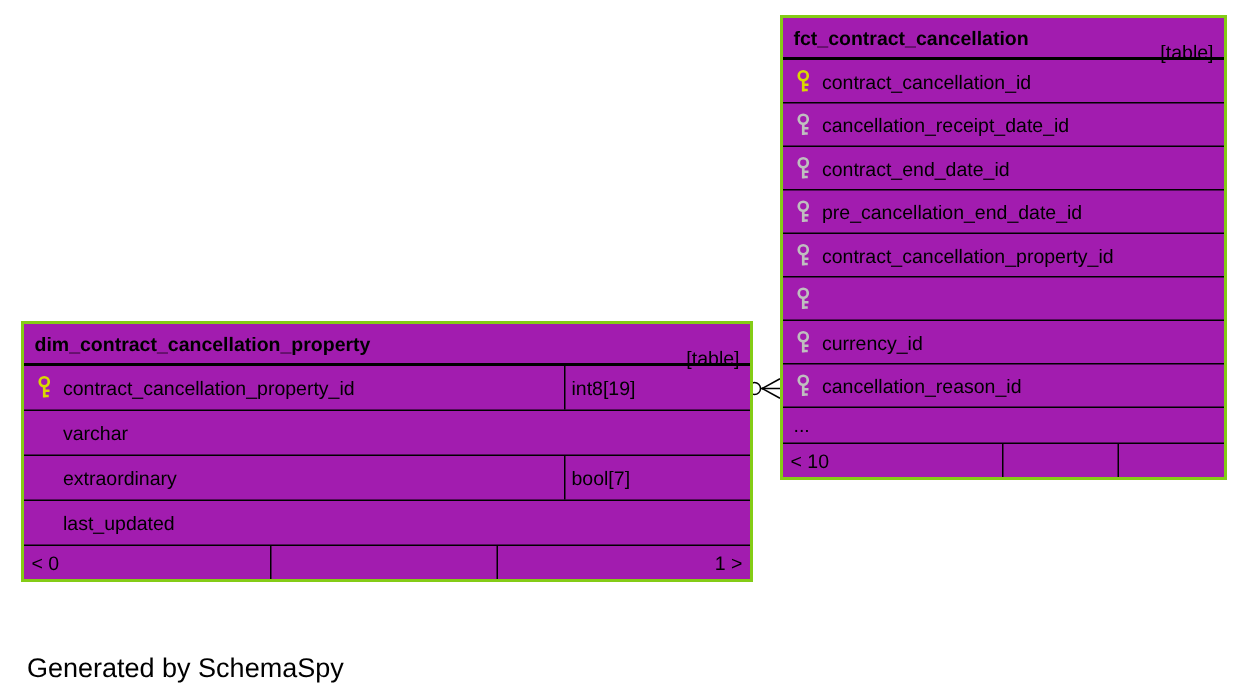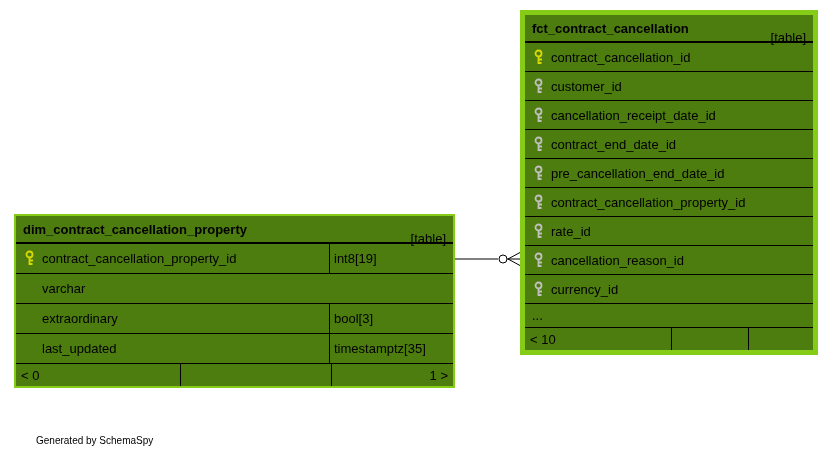--- a/index.html
+++ b/index.html
@@ -16,22 +16,22 @@
 
   .connector {
     position: absolute;
     left: 0; top: 0;
     width: 835px; height: 465px;
     pointer-events: none;
   }
 
   .dbtable {
     position: absolute;
-    background: #4d7c0f;
-    border: 5px solid #84cc16;
+    background: #a21caf;
+    border: 2px solid #84cc16;
     font-size: 13px;
   }
   .dbtable.emph { border-width: 2px; }
 
   .thead {
     display: flex;
     justify-content: space-between;
     align-items: center;
     height: 28px;
     padding: 0 7px;
@@ -89,39 +89,39 @@
   .dim-table .fcell.c2 { width: 151px; padding: 0; }
   .fct-table .fcell.c1 { width: 147px; }
   .fct-table .fcell.c2 { width: 77px; padding: 0; }
 
   .pk { color: var(--pk, #d9d900); }
   .fk { color: var(--fk, #bfbfbf); }
   .keyicon { display: block; }
 
   .credit {
     position: absolute;
-    left: 36px;
+    left: 18px;
     top: 435px;
-    font-size: 10px;
+    font-size: 18px;
   }
 </style>
 </head>
 <body>
 
 <div class="canvas" style="--pk: #d9d900; --fk: #bfbfbf;">
 
   <svg class="connector" viewBox="0 0 835 465" xmlns="http://www.w3.org/2000/svg">
     <line x1="455" y1="259" x2="498" y2="259" stroke="#000" stroke-width="1"></line>
     <circle cx="503" cy="259" r="4" fill="#fff" stroke="#000" stroke-width="1"></circle>
     <line x1="507" y1="259" x2="520" y2="259" stroke="#000" stroke-width="1"></line>
     <line x1="508" y1="259" x2="520" y2="252.5" stroke="#000" stroke-width="1"></line>
     <line x1="508" y1="259" x2="520" y2="265.5" stroke="#000" stroke-width="1"></line>
   </svg>
 
-  <div class="dbtable emph dim-table" style="left:14px; top:214px; width:441px;">
+  <div class="dbtable emph dim-table" style="left:14px; top:214px; width:488px;">
     <div class="thead">
       <span class="tname">dim_contract_cancellation_property</span>
       <span class="ttag">[table]</span>
     </div>
 
     <div class="row">
       <span class="keycol pk">
         <svg class="keyicon" width="11" height="17" viewBox="0 0 11 17">
           <circle cx="5.5" cy="4.5" r="3" fill="none" stroke="currentColor" stroke-width="1.8"></circle>
           <path d="M5.5 7.5 V15 M5.5 10.5 H9 M5.5 14 H8.5" stroke="currentColor" stroke-width="1.8" fill="none"></path>
@@ -132,27 +132,26 @@
     </div>
 
     <div class="row">
       <span class="keycol"></span>
       <span class="namecol">varchar</span>
     </div>
 
     <div class="row">
       <span class="keycol"></span>
       <span class="namecol">extraordinary</span>
-      <span class="typecol">bool[3]</span>
+      <span class="typecol">bool[7]</span>
     </div>
 
     <div class="row">
       <span class="keycol"></span>
       <span class="namecol">last_updated</span>
-      <span class="typecol">timestamptz[35]</span>
     </div>
 
     <div class="tfoot">
       <span class="fcell c1">&lt; 0</span>
       <span class="fcell c2"></span>
       <span class="fcell right-align">1 &gt;</span>
     </div>
   </div>
 
   <div class="dbtable fct-table" style="left:520px; top:10px; width:298px;">
@@ -165,29 +164,20 @@
       <span class="keycol pk">
         <svg class="keyicon" width="11" height="17" viewBox="0 0 11 17">
           <circle cx="5.5" cy="4.5" r="3" fill="none" stroke="currentColor" stroke-width="1.8"></circle>
           <path d="M5.5 7.5 V15 M5.5 10.5 H9 M5.5 14 H8.5" stroke="currentColor" stroke-width="1.8" fill="none"></path>
         </svg>
       </span>
       <span class="namecol">contract_cancellation_id</span>
     </div>
 
 
-    <div class="row">
-      <span class="keycol fk">
-        <svg class="keyicon" width="11" height="17" viewBox="0 0 11 17">
-          <circle cx="5.5" cy="4.5" r="3" fill="none" stroke="currentColor" stroke-width="1.8"></circle>
-          <path d="M5.5 7.5 V15 M5.5 10.5 H9 M5.5 14 H8.5" stroke="currentColor" stroke-width="1.8" fill="none"></path>
-        </svg>
-      </span>
-      <span class="namecol">customer_id</span>
-    </div>
 
 
     <div class="row">
       <span class="keycol fk">
         <svg class="keyicon" width="11" height="17" viewBox="0 0 11 17">
           <circle cx="5.5" cy="4.5" r="3" fill="none" stroke="currentColor" stroke-width="1.8"></circle>
           <path d="M5.5 7.5 V15 M5.5 10.5 H9 M5.5 14 H8.5" stroke="currentColor" stroke-width="1.8" fill="none"></path>
         </svg>
       </span>
       <span class="namecol">cancellation_receipt_date_id</span>
@@ -223,41 +213,40 @@
       <span class="namecol">contract_cancellation_property_id</span>
     </div>
 
     <div class="row">
       <span class="keycol fk">
         <svg class="keyicon" width="11" height="17" viewBox="0 0 11 17">
           <circle cx="5.5" cy="4.5" r="3" fill="none" stroke="currentColor" stroke-width="1.8"></circle>
           <path d="M5.5 7.5 V15 M5.5 10.5 H9 M5.5 14 H8.5" stroke="currentColor" stroke-width="1.8" fill="none"></path>
         </svg>
       </span>
-      <span class="namecol">rate_id</span>
+    </div>
+
+    <div class="row">
+      <span class="keycol fk">
+        <svg class="keyicon" width="11" height="17" viewBox="0 0 11 17">
+          <circle cx="5.5" cy="4.5" r="3" fill="none" stroke="currentColor" stroke-width="1.8"></circle>
+          <path d="M5.5 7.5 V15 M5.5 10.5 H9 M5.5 14 H8.5" stroke="currentColor" stroke-width="1.8" fill="none"></path>
+        </svg>
+      </span>
+      <span class="namecol">currency_id</span>
     </div>
 
     <div class="row">
       <span class="keycol fk">
         <svg class="keyicon" width="11" height="17" viewBox="0 0 11 17">
           <circle cx="5.5" cy="4.5" r="3" fill="none" stroke="currentColor" stroke-width="1.8"></circle>
           <path d="M5.5 7.5 V15 M5.5 10.5 H9 M5.5 14 H8.5" stroke="currentColor" stroke-width="1.8" fill="none"></path>
         </svg>
       </span>
       <span class="namecol">cancellation_reason_id</span>
-    </div>
-
-    <div class="row">
-      <span class="keycol fk">
-        <svg class="keyicon" width="11" height="17" viewBox="0 0 11 17">
-          <circle cx="5.5" cy="4.5" r="3" fill="none" stroke="currentColor" stroke-width="1.8"></circle>
-          <path d="M5.5 7.5 V15 M5.5 10.5 H9 M5.5 14 H8.5" stroke="currentColor" stroke-width="1.8" fill="none"></path>
-        </svg>
-      </span>
-      <span class="namecol">currency_id</span>
     </div>
 
     <div class="row ellipsis-row">
       <span class="namecol">...</span>
     </div>
 
     <div class="tfoot">
       <span class="fcell c1">&lt; 10</span>
       <span class="fcell c2"></span>
       <span class="fcell right-align"></span>

